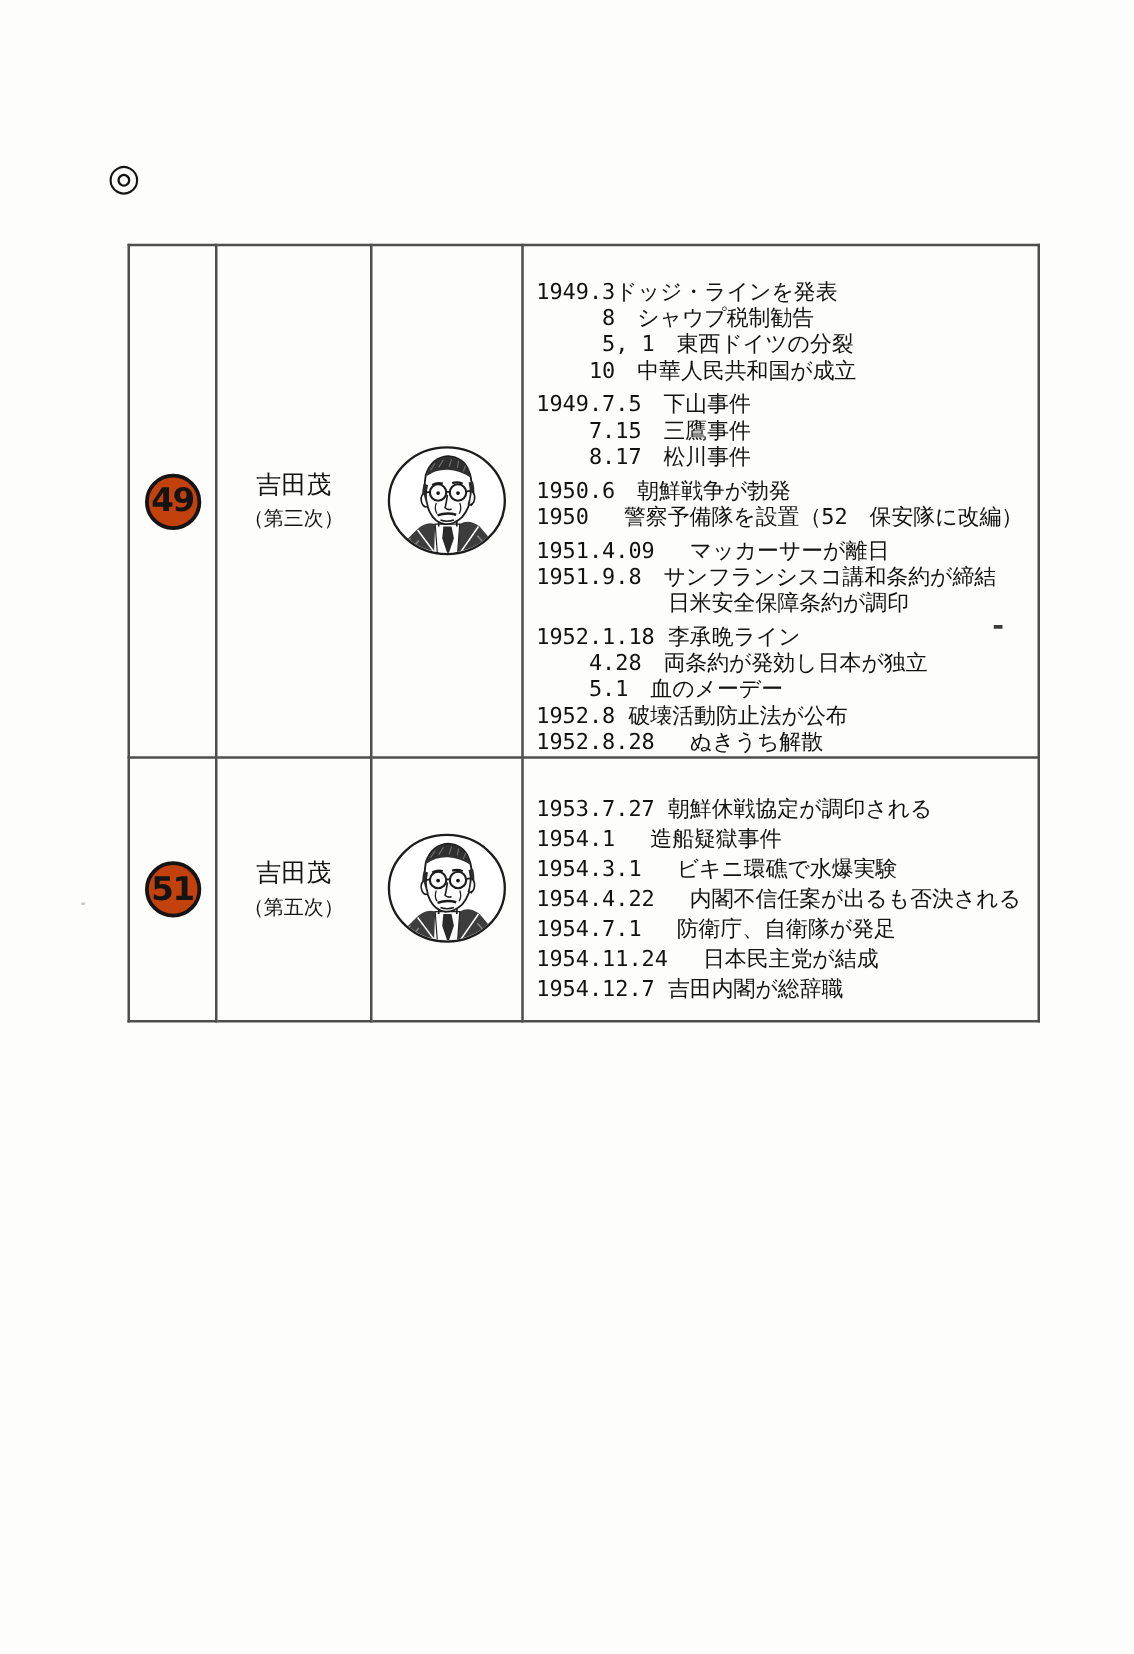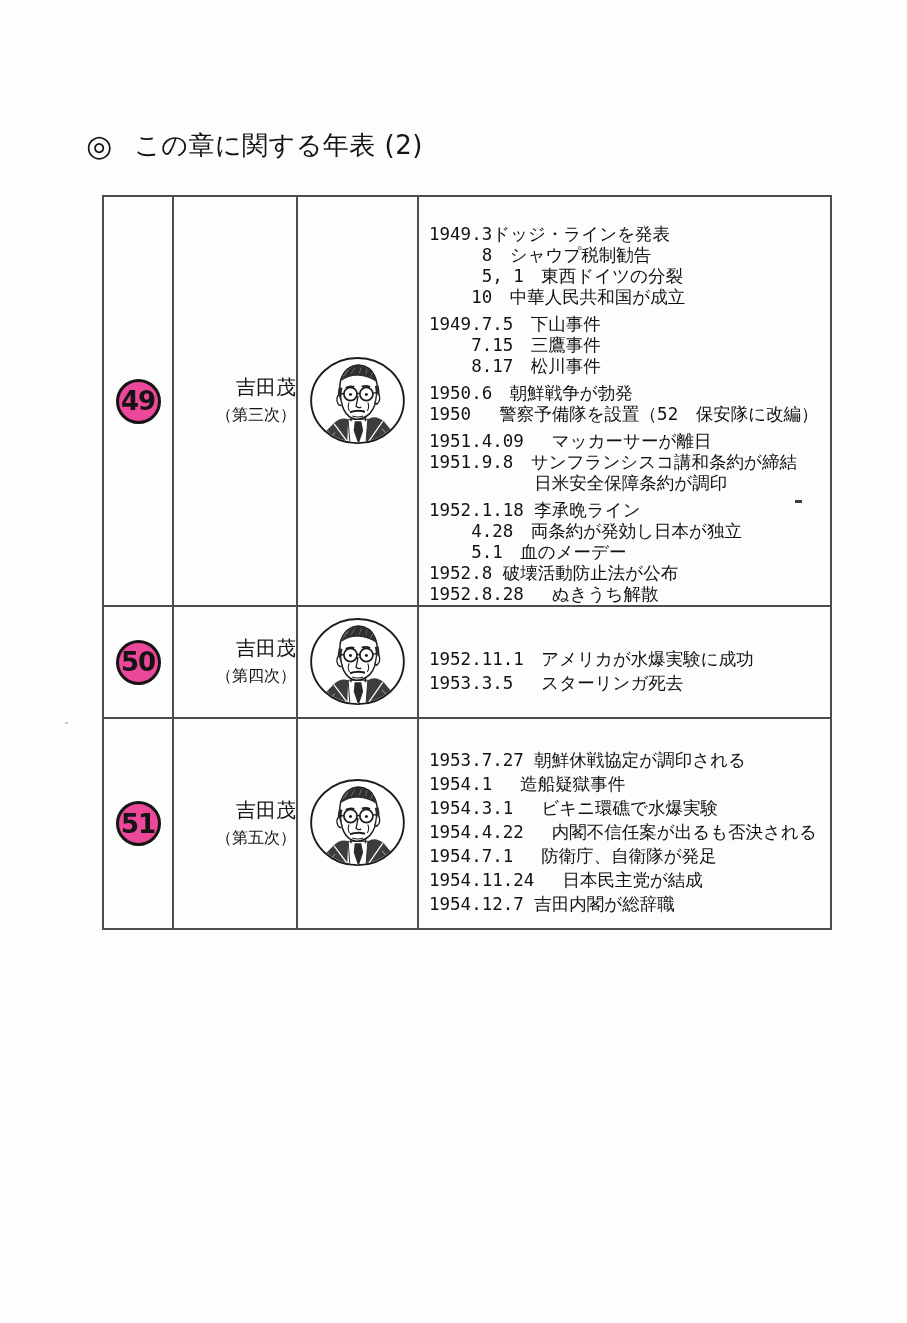--- a/index.html
+++ b/index.html
@@ -34,24 +34,24 @@
   tr.r0 { height:393px; }
   tr.r1 { height:112px; }
   tr.r2 { height:211px; }
 
   .num-cell { text-align:center; }
   .circle-num {
     display:inline-flex; align-items:center; justify-content:center;
     width:45px; height:45px;
     border:3px solid #141414; border-radius:50%;
     font-weight:bold; font-size:26px; letter-spacing:-1px;
-    background:#ec4899;
-  }
-
-  .name-cell { text-align:right; font-size:20px; line-height:28px; }
+    background:#c2410c;
+  }
+
+  .name-cell { text-align:center; font-size:20px; line-height:28px; }
   .name-cell .term { font-size:16px; }
 
   .portrait-cell { text-align:center; }
   .portrait { width:103px; height:97px; display:inline-block; vertical-align:middle; }
 
   .events-cell { vertical-align:top; padding:27px 4px 0 10px; }
   tr.r1 .events-cell, tr.r2 .events-cell { padding-top:17px; }
   .events {
     font-family:"DejaVu Sans Mono","Liberation Mono",monospace;
     font-size:17.5px; color:#121212;
@@ -114,21 +114,20 @@
         <path d="M46 52 Q44 57 46.5 61 M66 52 Q68 57 65.5 61" stroke="#1c1c1c" stroke-width="1.1" fill="none"></path>
       </g>
     </g>
   </defs>
 </svg>
 
 <div class="page">
 
   <div class="doc-title">
     <span class="marker">◎</span>
-    <span class="text">この章に関する年表 (2)</span>
   </div>
 
   <table class="timeline">
     <colgroup>
       <col style="width:70px">
         <col style="width:124px">
         <col style="width:121px">
         <col style="width:413px">
     </colgroup>
     <tbody>
@@ -160,40 +159,20 @@
               <div class="line">1951.9.8　サンフランシスコ講和条約が締結</div>
               <div class="line">          日米安全保障条約が調印</div>
               <div class="line gap">1952.1.18 李承晩ライン</div>
               <div class="line">    4.28　両条約が発効し日本が独立</div>
               <div class="line">    5.1　血のメーデー</div>
               <div class="line">1952.8 破壊活動防止法が公布</div>
               <div class="line">1952.8.28　 ぬきうち解散</div>
             </div>
         </td>
       </tr>
-      <tr class="r1">
-        <td class="num-cell">
-          <span class="circle-num">50</span>
-        </td>
-        <td class="name-cell">
-          <div>吉田茂</div>
-          <div class="term">（第四次）</div>
-        </td>
-        <td class="portrait-cell">
-          <svg class="portrait" viewBox="0 0 110 102">
-              <use href="#portrait-art"></use>
-            </svg>
-        </td>
-        <td class="events-cell">
-          <div class="events">
-              <div class="line">1952.11.1　アメリカが水爆実験に成功</div>
-              <div class="line">1953.3.5　 スターリンガ死去</div>
-            </div>
-        </td>
-      </tr>
       <tr class="r2">
         <td class="num-cell">
           <span class="circle-num">51</span>
         </td>
         <td class="name-cell">
           <div>吉田茂</div>
           <div class="term">（第五次）</div>
         </td>
         <td class="portrait-cell">
           <svg class="portrait" viewBox="0 0 110 102">

